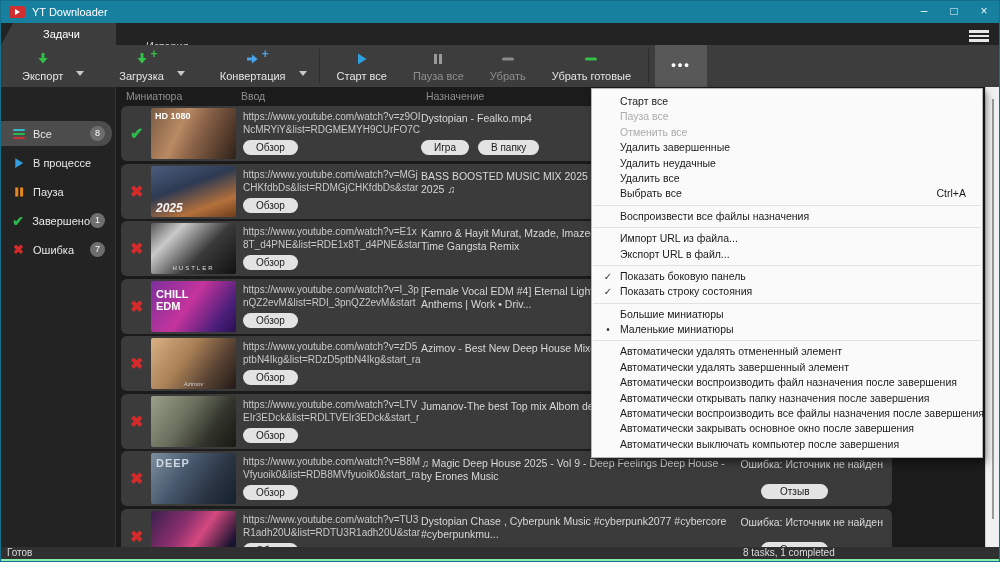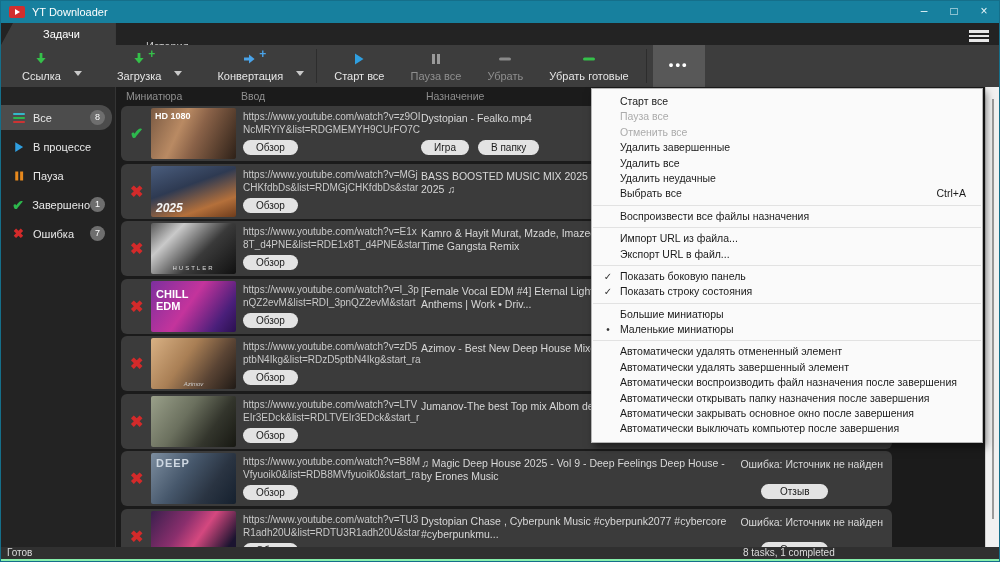--- a/index.html
+++ b/index.html
@@ -26,21 +26,21 @@
   .tool { display:flex; flex-direction:column; align-items:center; justify-content:center; height:42px; padding:0 13px; color:#e5e5e5; font-size:11px; }
   .tool .ticon { height:17px; display:flex; align-items:center; margin-bottom:2px; position:relative; }
   .tool.disabled { color:#8f8f8f; }
   .plus { position:absolute; right:-8px; top:-4px; font-weight:bold; font-size:12px; }
   .plus.green{ color:#35c04a; } .plus.blue{ color:#4aa3e8; }
   .caret { width:0; height:0; border-left:4px solid transparent; border-right:4px solid transparent; border-top:5px solid #c9c9c9; margin:14px 8px 0 0; }
   .vsep { width:1px; height:34px; background:#2d2d2d; margin:0 4px; }
   .dots-btn { width:52px; height:42px; background:#585858; color:#fff; font-size:13px; font-weight:bold; letter-spacing:2px; text-align:center; line-height:40px; margin-left:2px; }
 
   
-  .sidebar { position:absolute; top:86px; left:0; width:115px; bottom:14px; background:#232323; border-right:1px solid #343434; padding-top:16px; }
+  .sidebar { position:absolute; top:86px; left:0; width:115px; bottom:14px; background:#232323; border-right:1px solid #343434; padding-top:32px; }
   .side-item { position:relative; height:25px; margin:2px 3px 4px 0; display:flex; align-items:center; padding:0 7px 0 9px; color:#e8e8e8; font-size:11px; border-radius:0 12px 12px 0; }
   .side-item.selected { background:#4c4c4c; }
   .side-icon { width:17px; margin-right:6px; display:flex; flex-direction:column; justify-content:center; align-items:center; }
   .bars div { width:12px; height:2px; margin:1px 0; border-radius:1px; }
   .badge { margin-left:auto; background:#6e6e6e; color:#fff; border-radius:50%; min-width:15px; height:15px; line-height:15px; font-size:9px; text-align:center; }
   .glyph-green { color:#2db84d; font-size:14px; font-weight:bold; }
   .glyph-red { color:#d42a2a; font-size:13px; font-weight:bold; }
 
   
   .content { position:absolute; left:115px; top:86px; right:0; bottom:14px; background:#1b1b1b; overflow:hidden; }
@@ -117,21 +117,21 @@
       </div>
   </div>
 
   <div class="toolbar">
     <div class="tool" style="margin-left:8px">
       <span class="ticon">
         <svg width="16" height="16" viewBox="0 0 16 16">
             <path d="M6.6 2h2.8v5h3.2L8 12.6 3.4 7h3.2z" fill="#35c04a"></path>
           </svg>
       </span>
-      <span>Ссылка</span>
+      <span>Экспорт</span>
     </div>
     <div class="caret"></div>
     <div class="tool" style="margin-left:14px">
       <span class="ticon">
         <svg width="16" height="16" viewBox="0 0 16 16">
             <path d="M6.6 2h2.8v5h3.2L8 12.6 3.4 7h3.2z" fill="#35c04a"></path>
           </svg>
         <span class="plus green">+</span>
       </span>
       <span>Загрузка</span>
@@ -316,22 +316,22 @@
 
   <div class="scrollbar">
     <div class="scroll-thumb"></div>
   </div>
 
   <div class="menu">
     <div class="menu-item">Старт все</div>
     <div class="menu-item disabled">Пауза все</div>
     <div class="menu-item disabled">Отменить все</div>
     <div class="menu-item">Удалить завершенные</div>
+    <div class="menu-item">Удалить неудачные</div>
     <div class="menu-item">Удалить все</div>
-    <div class="menu-item">Удалить неудачные</div>
     <div class="menu-item">
       <span>Выбрать все</span>
       <span class="mshort">Ctrl+A</span>
     </div>
     <div class="msep"></div>
     <div class="menu-item">Воспроизвести все файлы назначения</div>
     <div class="msep"></div>
     <div class="menu-item">Импорт URL из файла...</div>
     <div class="menu-item">Экспорт URL в файл...</div>
     <div class="msep"></div>
@@ -347,20 +347,21 @@
     <div class="menu-item">Большие миниатюры</div>
     <div class="menu-item">
       <span class="mcheck">•</span>
       <span>Маленькие миниатюры</span>
     </div>
     <div class="msep"></div>
     <div class="menu-item">Автоматически удалять отмененный элемент</div>
     <div class="menu-item">Автоматически удалять завершенный элемент</div>
     <div class="menu-item">Автоматически воспроизводить файл назначения после завершения</div>
     <div class="menu-item">Автоматически открывать папку назначения после завершения</div>
+    <div class="menu-item">Автоматически воспроизводить все файлы назначения после завершения</div>
     <div class="menu-item">Автоматически закрывать основное окно после завершения</div>
     <div class="menu-item">Автоматически выключать компьютер после завершения</div>
   </div>
 
   <div class="statusbar">
     <span class="status-left">Готов</span>
     <span class="status-right">8 tasks, 1 completed</span>
   </div>
 
 </div>

